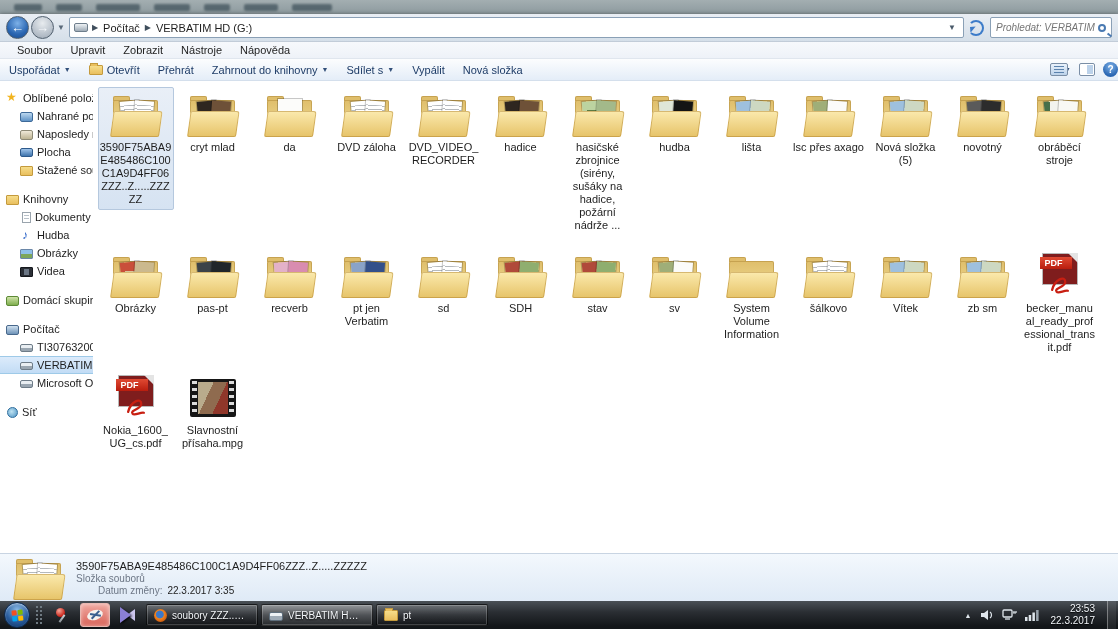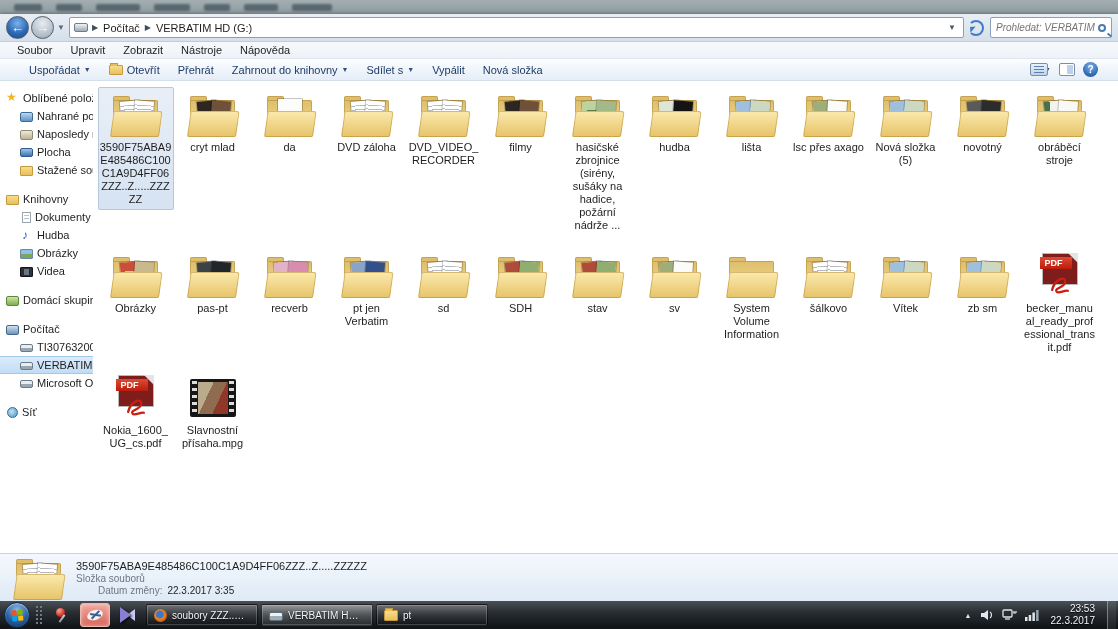--- a/index.html
+++ b/index.html
@@ -29,21 +29,21 @@
   .searchwrap{width:122px;height:21px;flex:none;background:#fff;border:1px solid #8aa0b6;border-radius:2px;display:flex;align-items:center;padding:0 3px;}
   .searchwrap input{flex:1;min-width:0;border:none;outline:none;font-size:10px;font-style:italic;color:#7a8692;background:transparent;}
   .mag{width:8px;height:8px;border:2px solid #4a7ab2;border-radius:50%;position:relative;flex:none;margin-right:2px;}
   .mag::after{content:"";position:absolute;width:5px;height:2px;background:#4a7ab2;left:7px;top:8px;transform:rotate(40deg);}
 
   
   .menubar{height:17px;flex:none;background:linear-gradient(#f7f9fc,#eef2f8);display:flex;align-items:center;padding-left:8px;border-bottom:1px solid #e0e6ee;}
   .menubar span{padding:0 9px;cursor:default;}
 
   
-  .toolbar{height:22px;flex:none;background:linear-gradient(#fcfdfe,#e4edf8);border-bottom:1px solid #d4dfec;display:flex;align-items:center;padding:0 20px;color:#1e3c67;}
+  .toolbar{height:22px;flex:none;background:linear-gradient(#fcfdfe,#e4edf8);border-bottom:1px solid #d4dfec;display:flex;align-items:center;padding:0 0;color:#1e3c67;}
   .tb-item{display:flex;align-items:center;padding:0 9px;height:100%;cursor:default;white-space:nowrap;}
   .tb-ico{display:none;}
   .tb-ico.tb-fold{display:inline-block;width:14px;height:10px;margin-right:4px;background:linear-gradient(#f6dd8a,#e9bf5e);border:1px solid #c49a3c;border-radius:1px;position:relative;}
   .tb-ico.tb-fold::before{content:"";position:absolute;top:-3px;left:0;width:6px;height:2px;background:#e9bf5e;border:1px solid #c49a3c;border-bottom:none;}
   .caret{display:none;font-size:7px;margin-left:4px;color:#33507a;}
   .caret.on{display:inline;}
   .tb-right{margin-left:auto;display:flex;align-items:center;gap:8px;}
   .tb-views{width:18px;height:13px;border:1px solid #7a8ea6;border-radius:2px;background:linear-gradient(#eaf2fb,#bcd2ea);position:relative;}
   .tb-views::after{content:"";position:absolute;inset:2px 3px;background:repeating-linear-gradient(#5b82ad 0 1px,transparent 1px 3px);}
   .tb-views-dd{font-size:7px;color:#33507a;margin-left:-4px;}
@@ -400,21 +400,21 @@
             </div>
 
             <div class="tile">
               <div class="ficon ph ph-dark">
                 <i class="fb"></i>
                 <i class="c1"></i>
                 <i class="c2"></i>
                 <i class="ff"></i>
 
               </div>
-              <div class="flabel">filmy</div>
+              <div class="flabel">hadice</div>
             </div>
 
             <div class="tile">
               <div class="ficon ph ph-green">
                 <i class="fb"></i>
                 <i class="c1"></i>
                 <i class="c2"></i>
                 <i class="ff"></i>
 
               </div>

